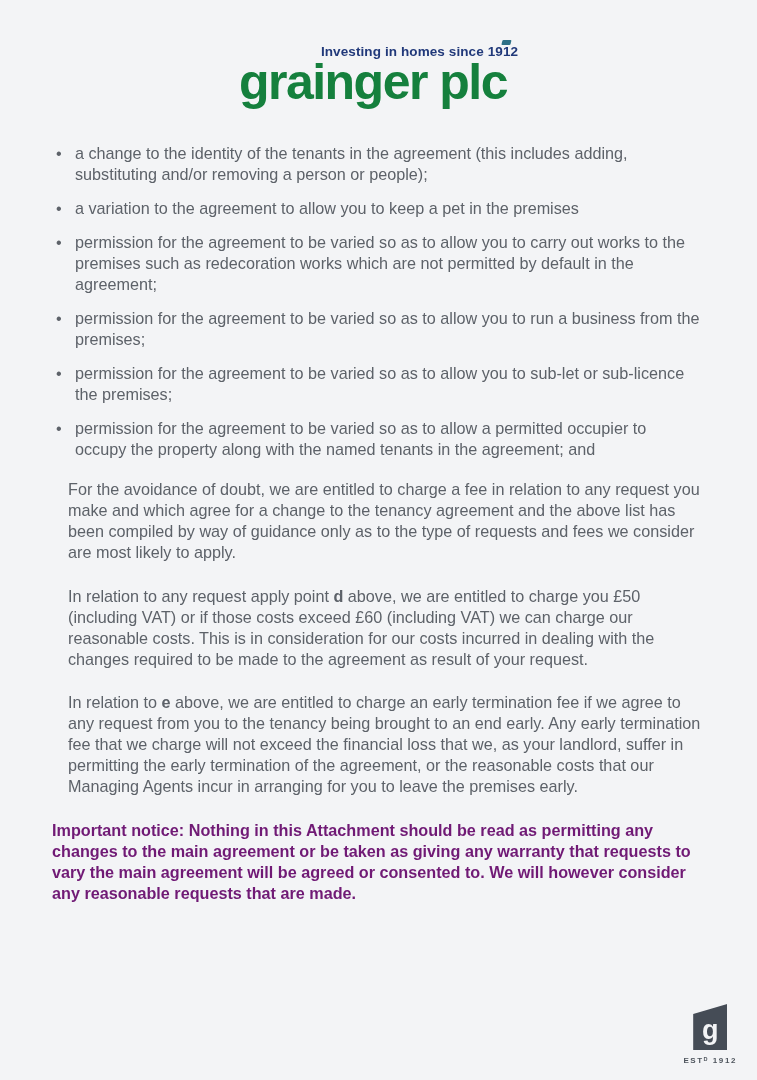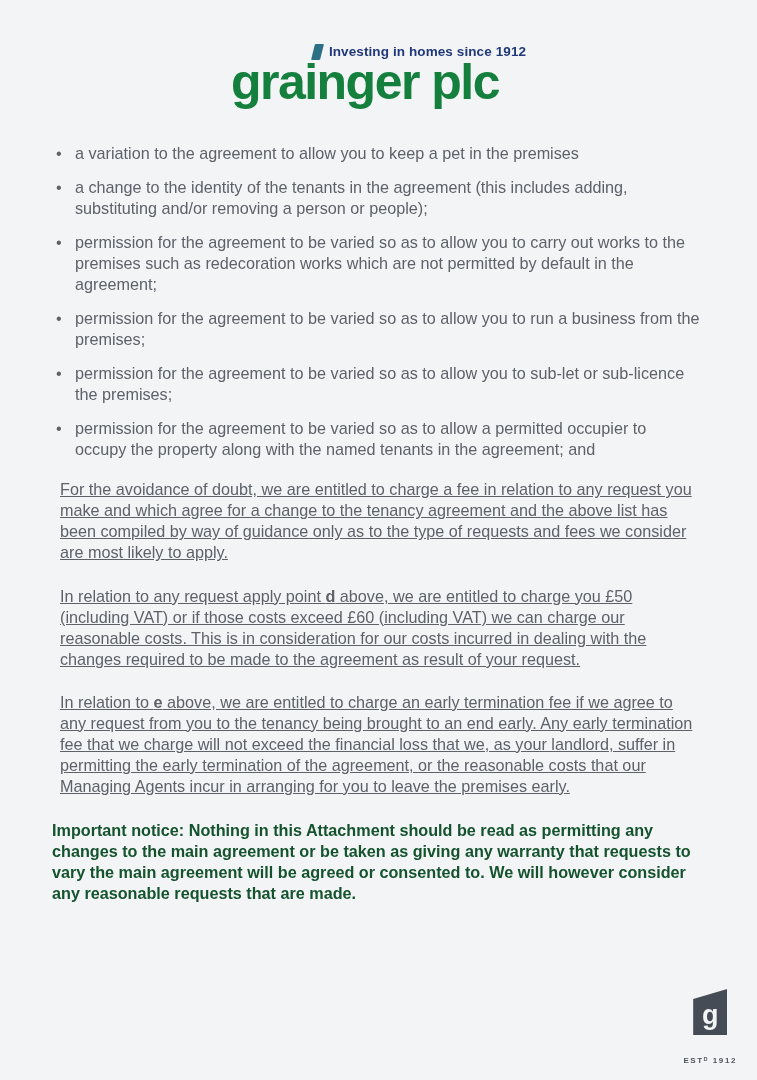--- a/index.html
+++ b/index.html
@@ -10,21 +10,21 @@
     margin: 0 auto;
     background: #f3f4f6;
     font-family: "Liberation Sans", sans-serif;
     color: #5d6269;
     overflow: hidden;
   }
 
   
   .header { padding-top: 40px; text-align: center; }
   .logo-block { display: inline-block; text-align: left; }
-  .tagline-row { display: flex; align-items: flex-end; margin-left: 82px; height: 20px; }
+  .tagline-row { display: flex; align-items: flex-end; margin-left: 82px; height: 20px; flex-direction: column; }
   .flag {
     width: 9px; height: 16px;
     background: #2d7086;
     transform: skewX(-14deg);
     border-radius: 1px;
     margin-right: 7px;
     margin-bottom: 0px;
   }
   .tagline {
     font-size: 13.5px;
@@ -56,27 +56,27 @@
     padding-left: 23px;
     margin-bottom: 13px;
   }
   ul.bullets li::before {
     content: "\2022";
     position: absolute;
     left: 4px;
     top: 0;
     color: #5d6269;
   }
-  .para { margin: 22px 0 0 8px; text-decoration: underline; }
+  .para { margin: 22px 0 0 16px; }
   .para-first { margin-top: 19px; }
   .para b { font-weight: bold; }
   .notice {
     margin: 23px 0 0 0;
     font-weight: bold;
-    color: #14532d;
+    color: #701a75;
   }
 
   
   .footer {
     position: absolute;
     right: 20px;
     bottom: 15px;
     display: flex;
     flex-direction: column;
     align-items: center;
@@ -88,21 +88,21 @@
     display: flex;
     align-items: flex-end;
     justify-content: center;
     color: #f3f4f6;
     font-size: 27px;
     font-weight: bold;
     line-height: 1;
   }
   .house span { margin-bottom: 6px; }
   .est {
-    margin-top: 21px;
+    margin-top: 6px;
     font-size: 8px;
     font-weight: bold;
     letter-spacing: 1.6px;
     color: #4e555d;
     white-space: nowrap;
   }
 </style>
 </head>
 <body>
 
@@ -114,22 +114,22 @@
         <div class="flag"></div>
         <div class="tagline">Investing in homes since 1912</div>
       </div>
       <div class="logo-text">grainger plc</div>
     </div>
   </div>
 
   <div class="content">
 
     <ul class="bullets">
+      <li><span>a change to the identity of the tenants in the agreement (this includes adding, substituting and/or removing a person or people);</span></li>
       <li><span>a variation to the agreement to allow you to keep a pet in the premises</span></li>
-      <li><span>a change to the identity of the tenants in the agreement (this includes adding, substituting and/or removing a person or people);</span></li>
       <li><span>permission for the agreement to be varied so as to allow you to carry out works to the premises such as redecoration works which are not permitted by default in the agreement;</span></li>
       <li><span>permission for the agreement to be varied so as to allow you to run a business from the premises;</span></li>
       <li><span>permission for the agreement to be varied so as to allow you to sub-let or sub-licence the premises;</span></li>
       <li><span>permission for the agreement to be varied so as to allow a permitted occupier to occupy the property along with the named tenants in the agreement; and</span></li>
     </ul>
 
     <p class="para para-first">For the avoidance of doubt, we are entitled to charge a fee in relation to any request you make and which agree for a change to the tenancy agreement and the above list has been compiled by way of guidance only as to the type of requests and fees we consider are most likely to apply.</p>
 
     <p class="para"><span>In relation to any request apply point </span><b>d</b><span> above, we are entitled to charge you £50 (including VAT) or if those costs exceed £60 (including VAT) we can charge our reasonable costs. This is in consideration for our costs incurred in dealing with the changes required to be made to the agreement as result of your request.</span></p>
 

